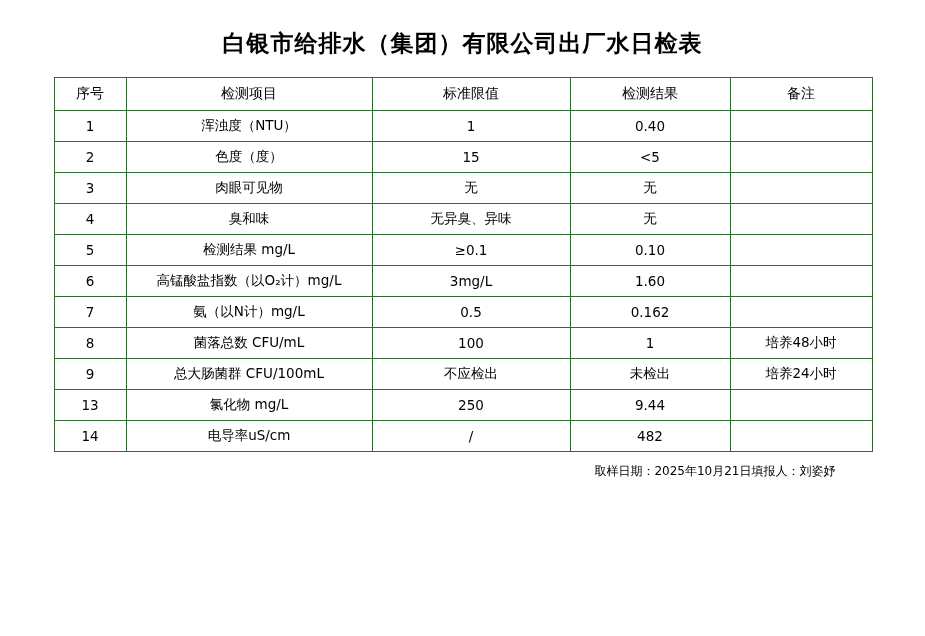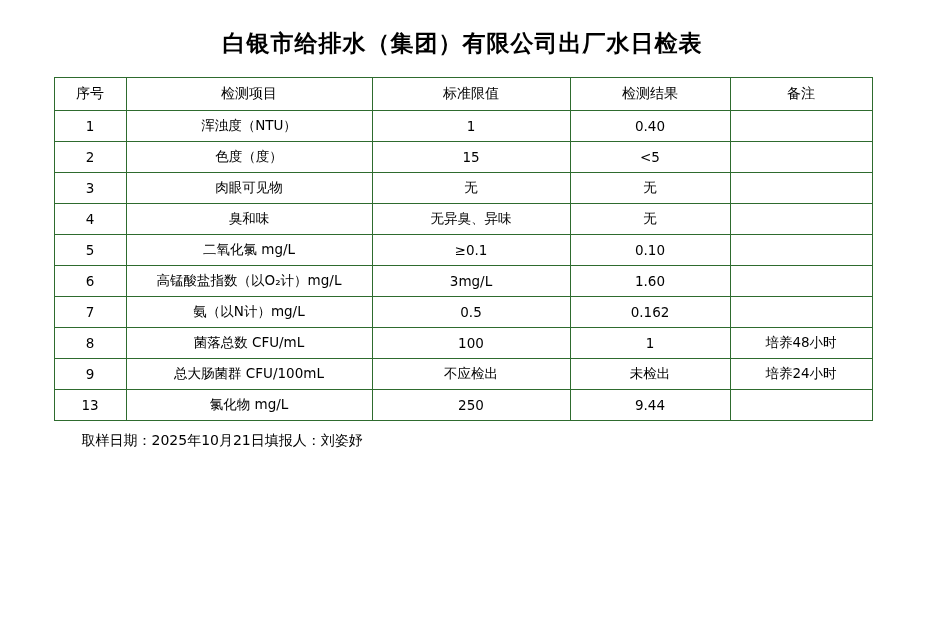--- a/index.html
+++ b/index.html
@@ -57,23 +57,23 @@
   col.c-item  { width: 246px; }
   col.c-limit { width: 198px; }
   col.c-res   { width: 160px; }
   col.c-note  { width: 142px; }
 
   .footer {
     width: 818px;
     margin: 16px auto;
     margin-top: 11px;
     display: flex;
-    justify-content: flex-start;
+    justify-content: flex-end;
     align-items: center;
-    font-size: 14px;
+    font-size: 12px;
     font-family: "DejaVu Sans", "Liberation Sans", sans-serif;
     padding: 0 28px;
     box-sizing: border-box;
   }
   .footer > div {
     white-space: nowrap;
   }
   .foot-mid { margin-left: 22px; }
   .foot-right { margin-right: 8px; }
 </style>
@@ -126,21 +126,21 @@
         </tr>
         <tr>
           <td>4</td>
           <td>臭和味</td>
           <td>无异臭、异味</td>
           <td>无</td>
           <td></td>
         </tr>
         <tr>
           <td>5</td>
-          <td>二氧化氯 mg/L</td>
+          <td>检测结果 mg/L</td>
           <td>≥0.1</td>
           <td>0.10</td>
           <td></td>
         </tr>
         <tr>
           <td>6</td>
           <td>高锰酸盐指数（以O₂计）mg/L</td>
           <td>3mg/L</td>
           <td>1.60</td>
           <td></td>
@@ -166,20 +166,27 @@
           <td>未检出</td>
           <td>培养24小时</td>
         </tr>
         <tr>
           <td>13</td>
           <td>氯化物 mg/L</td>
           <td>250</td>
           <td>9.44</td>
           <td></td>
         </tr>
+        <tr>
+          <td>14</td>
+          <td>电导率uS/cm</td>
+          <td>/</td>
+          <td>482</td>
+          <td></td>
+        </tr>
       </tbody>
     </table>
   </div>
 
   <div class="footer">
     <div class="foot-left">取样日期：2025年10月21日</div>
     <div class="foot-right">填报人：刘姿妤</div>
   </div>
 
 </div>

